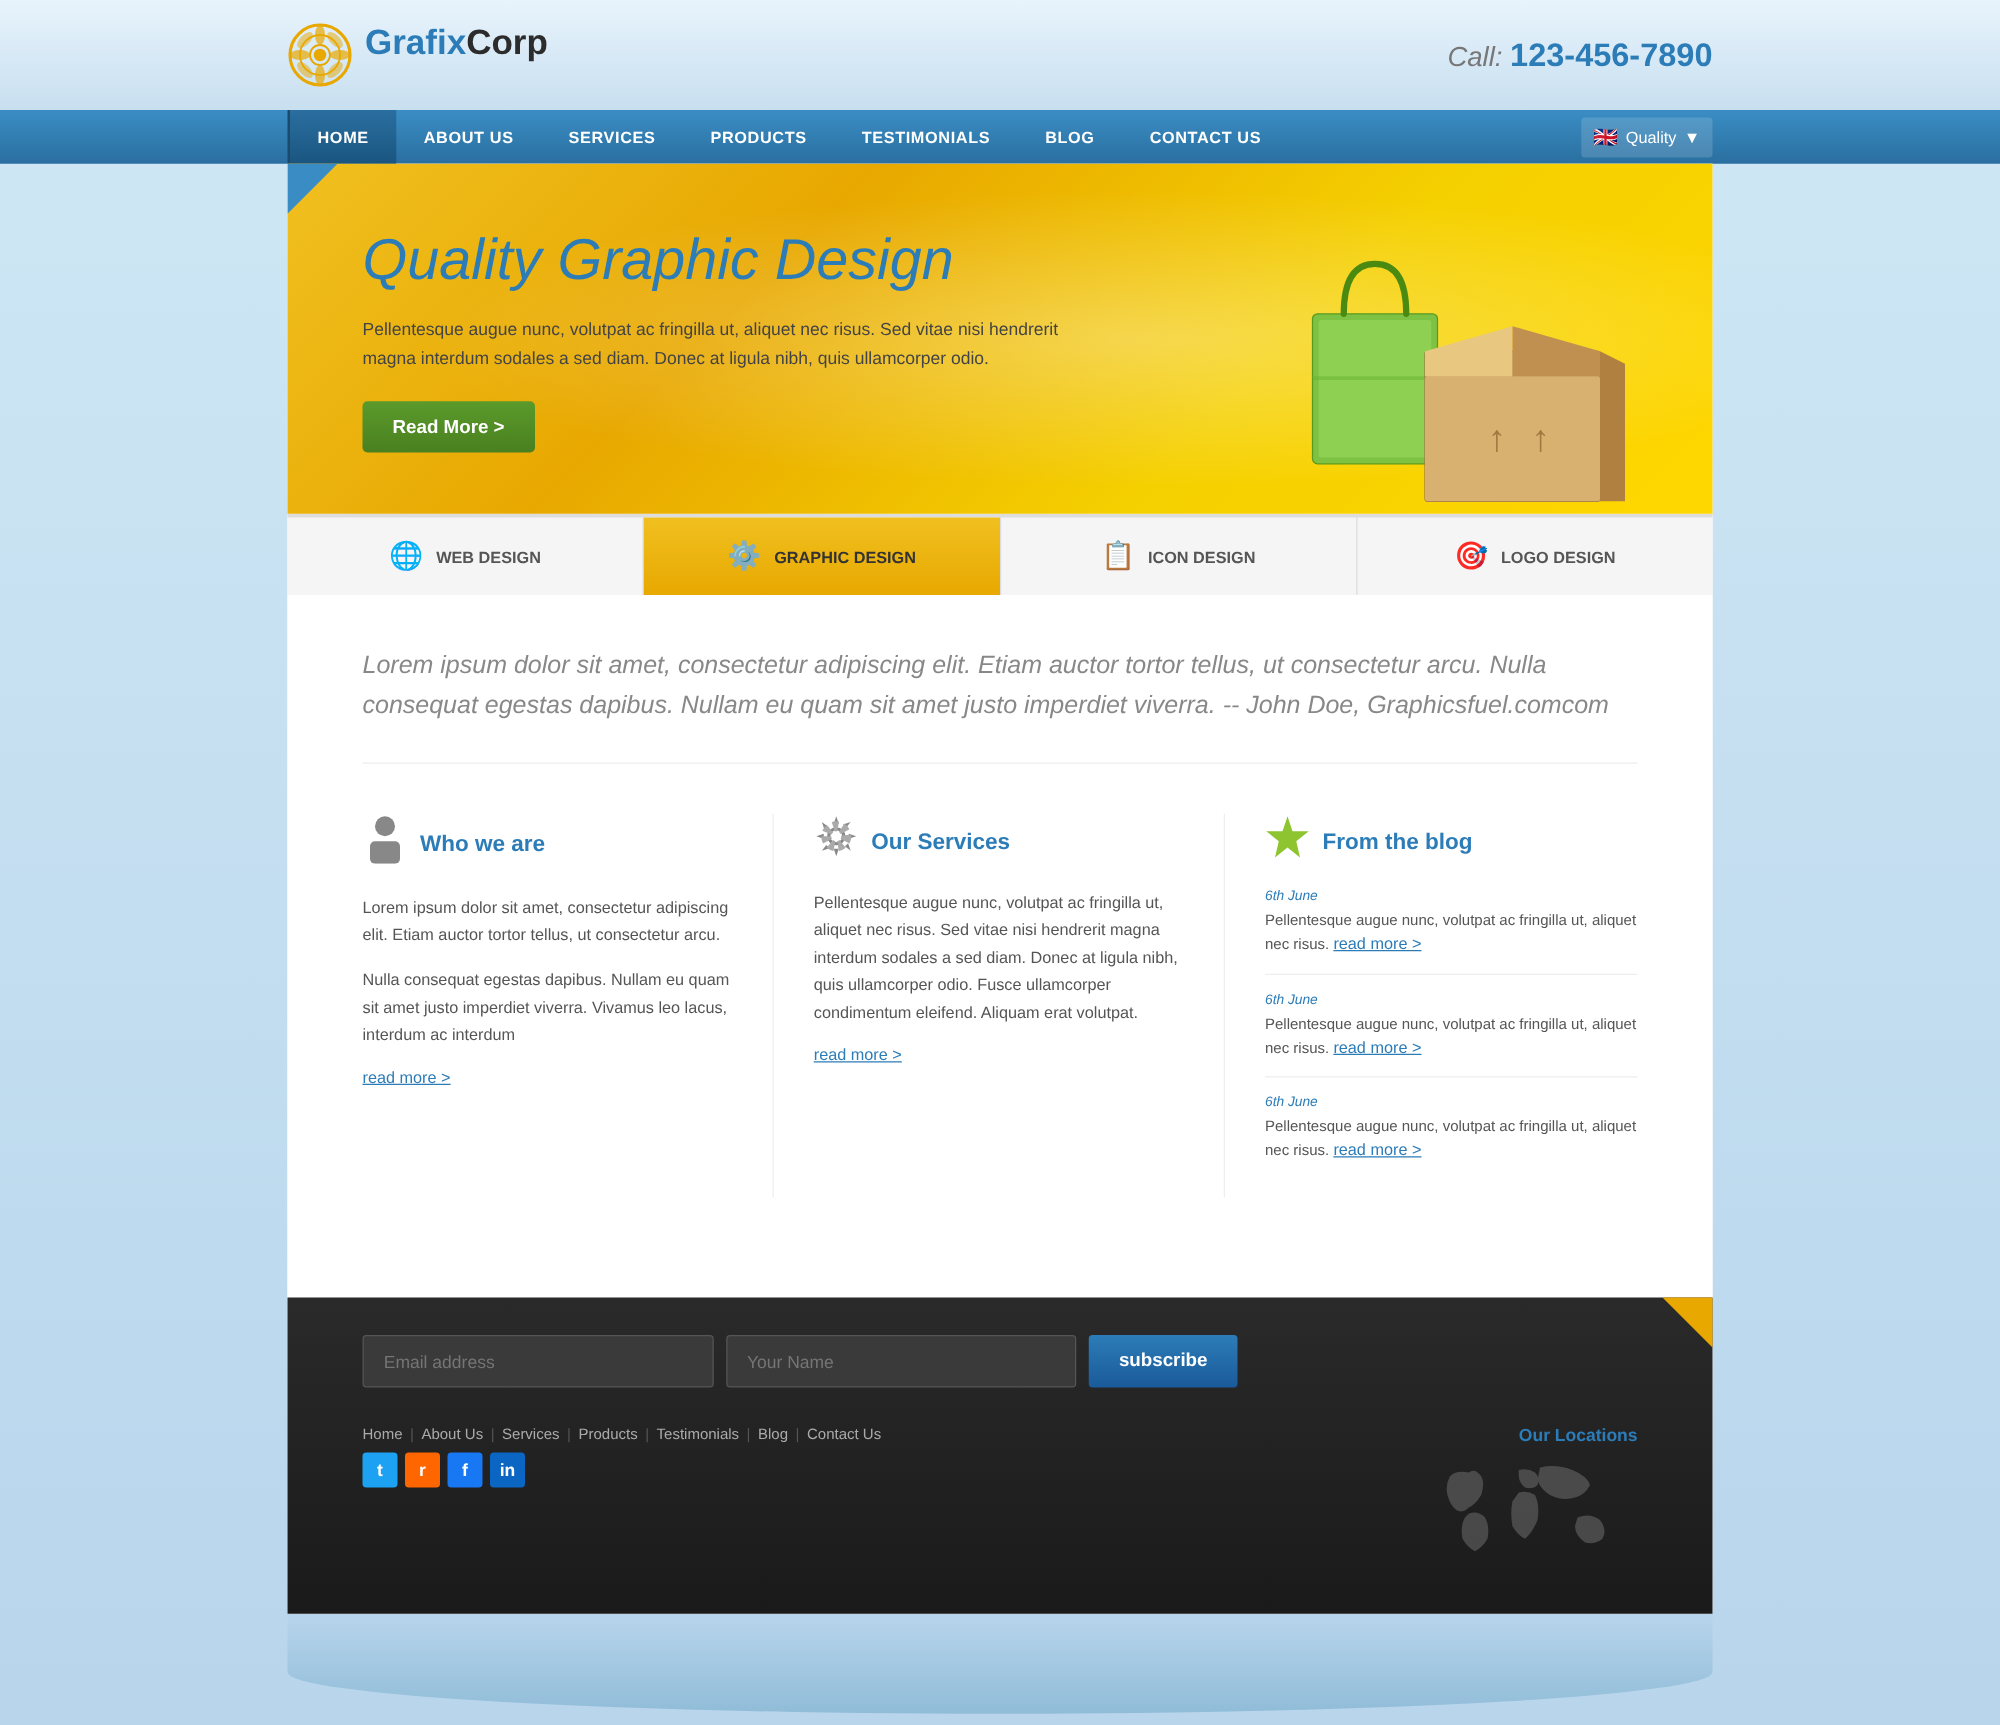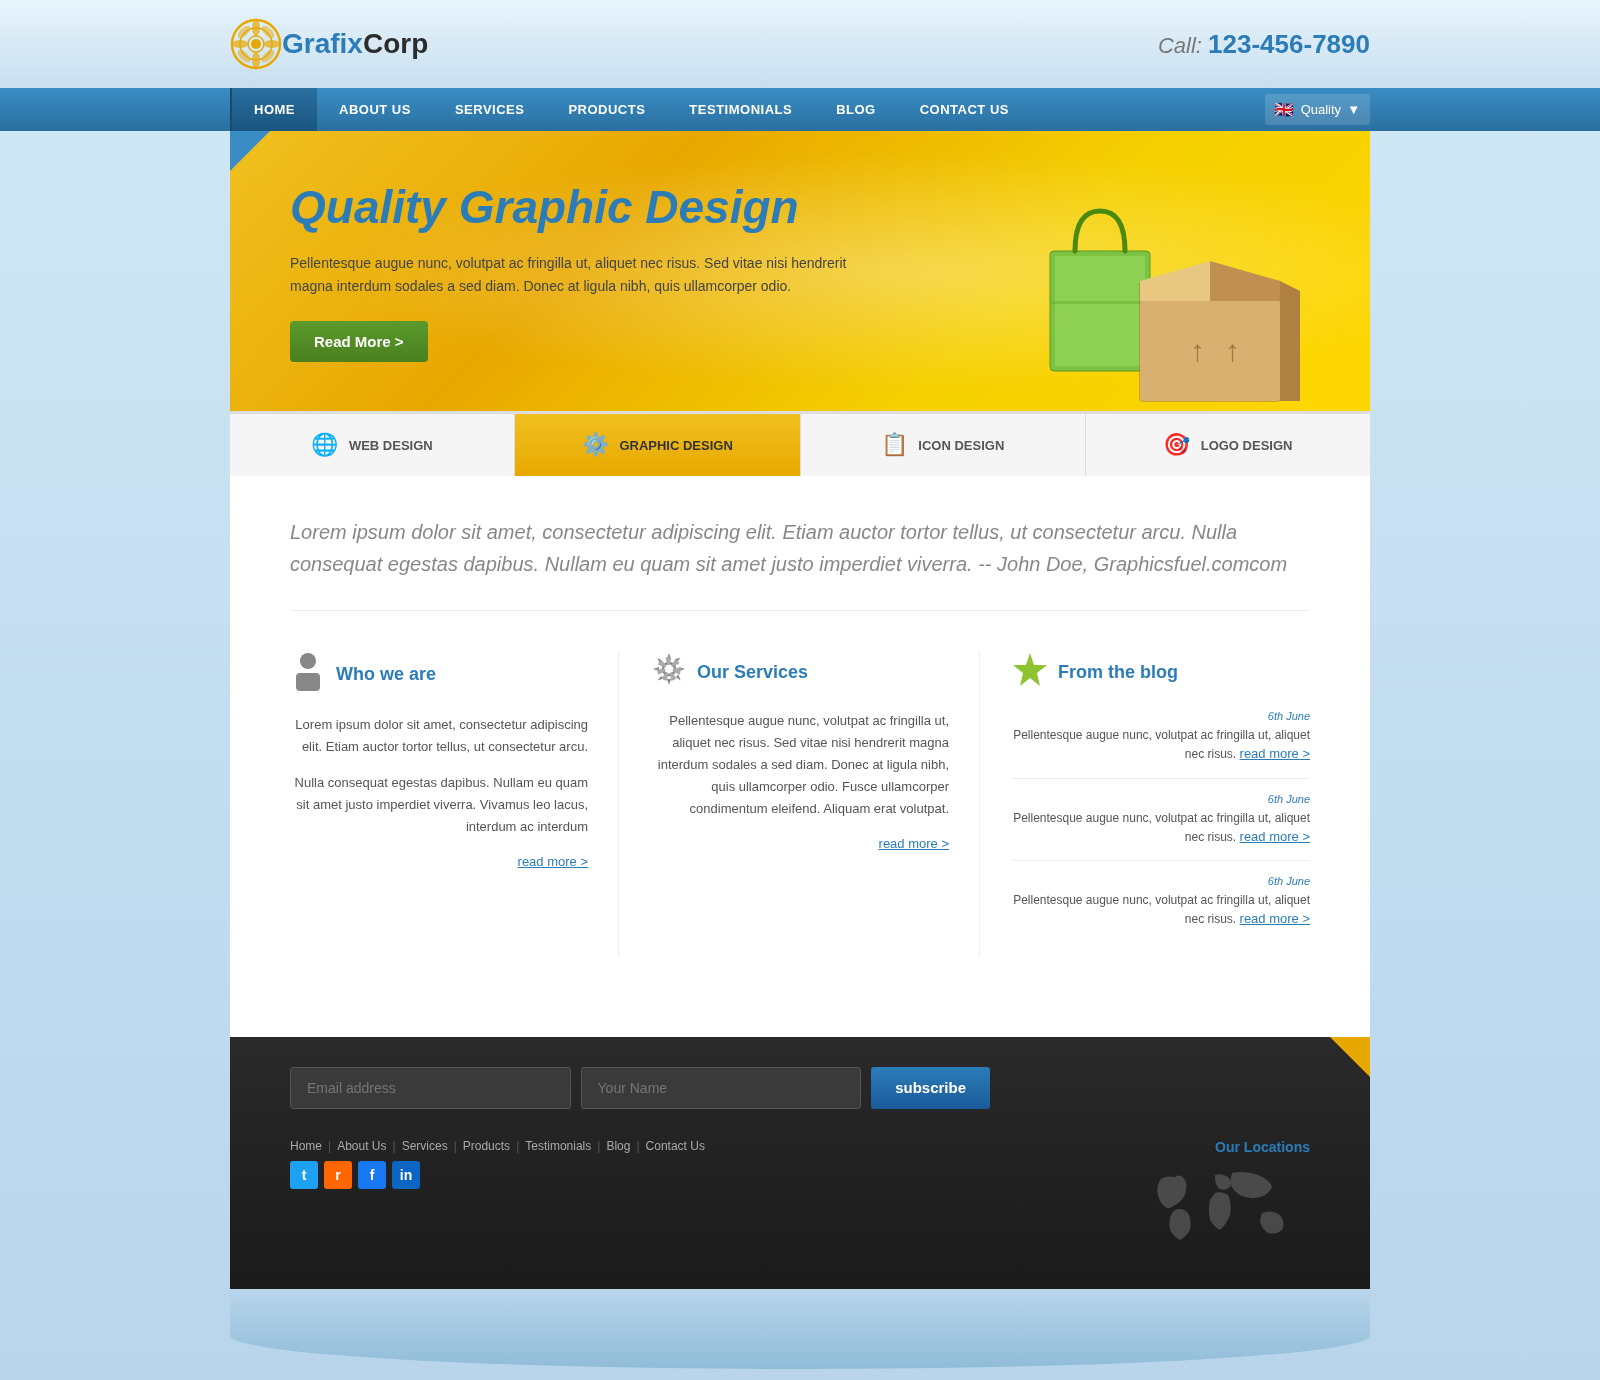--- a/index.html
+++ b/index.html
@@ -8,21 +8,21 @@
     
     .header {
       background: linear-gradient(to bottom, #e8f4fc, #c8dff0);
       padding: 18px 230px;
       display: flex;
       align-items: center;
       justify-content: space-between;
     }
     .logo {
       display: flex;
-      align-items: center;
+      gap: 10px;
     }
     .logo-icon {
       width: 52px; height: 52px;
     }
     .logo-text {
       font-size: 28px;
       font-weight: bold;
       color: #2c2c2c;
     }
     .logo-text span { color: #2c7cb8; }
@@ -88,21 +88,21 @@
       position: absolute;
       top: 0; left: 0;
       width: 0; height: 0;
       border-left: 40px solid #3a8dc4;
       border-bottom: 40px solid transparent;
     }
     .hero-content { position: relative; z-index: 2; max-width: 55%; }
     .hero-title {
       font-size: 46px;
       color: #2c7cb8;
-      font-weight: bold;
+      font-weight: normal;
       margin-bottom: 18px;
       font-style: italic;
     }
     .hero-text {
       font-size: 14px;
       color: #444;
       line-height: 1.6;
       margin-bottom: 24px;
     }
     .hero-btn {
@@ -166,21 +166,20 @@
       margin-bottom: 40px;
       padding-bottom: 30px;
       border-bottom: 1px solid #eee;
     }
 
     
     .columns {
       display: flex;
       gap: 32px;
       margin-bottom: 40px;
-      text-align: right;
     }
     .column {
       flex: 1;
       border-right: 1px solid #eee;
       padding-right: 30px;
     }
     .column:last-child {
       border-right: none;
       padding-right: 0;
     }

